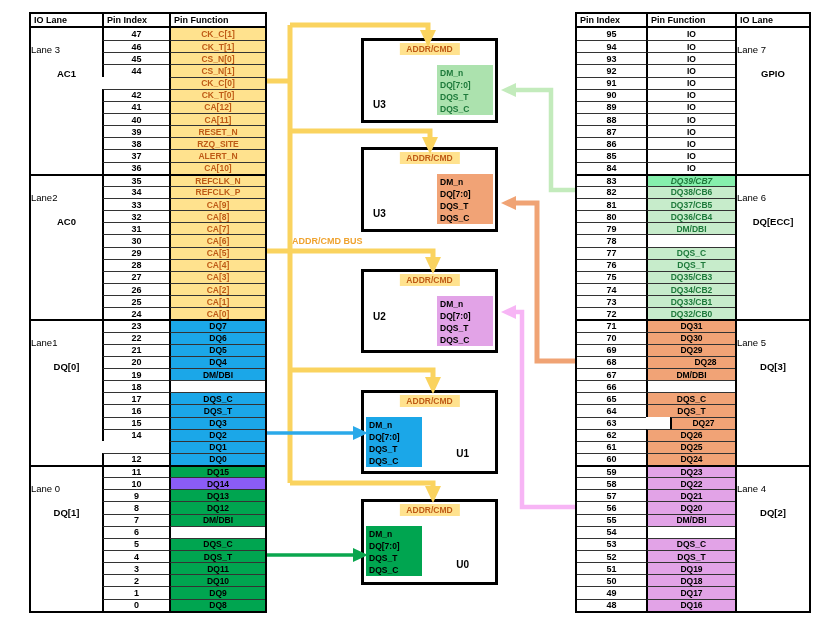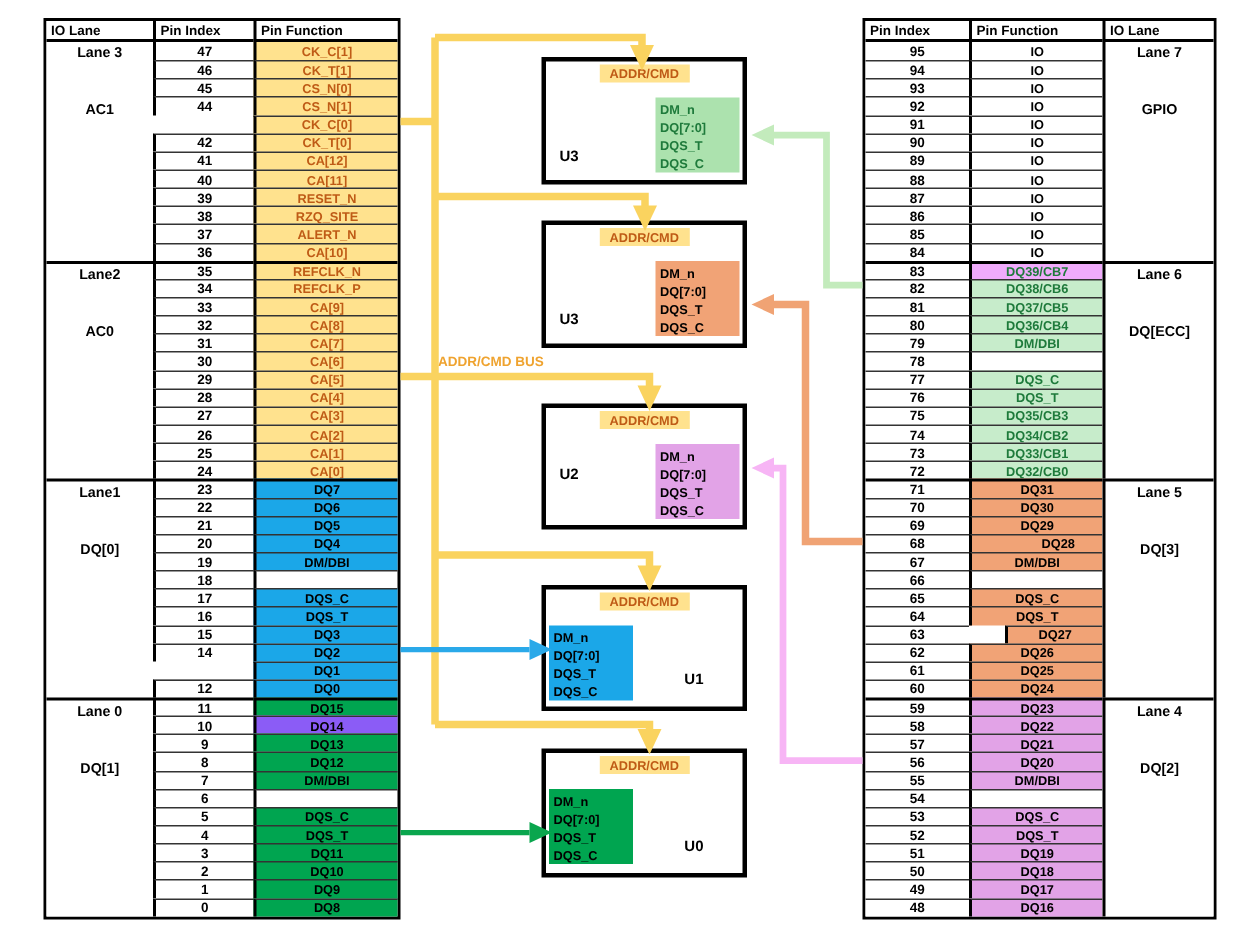--- a/index.html
+++ b/index.html
@@ -6,21 +6,21 @@
   body{width:835px;height:624px;position:relative;font-family:"Liberation Sans",sans-serif;}
   #canvas{position:absolute;left:0;top:0;width:835px;height:624px;overflow:hidden;background:#fff;}
   .ptable{position:absolute;display:grid;border:2px solid #000;background:#fff;z-index:1;}
   .hcell{font-weight:bold;font-size:9px;color:#000;background:#fff;border-bottom:2px solid #000;
          padding:1px 0 0 3px;white-space:nowrap;overflow:hidden;}
   .cell{font-weight:bold;font-size:8.5px;color:#000;display:flex;align-items:center;justify-content:center;
         overflow:hidden;white-space:nowrap;}
   .idx{font-size:9px;background:#fff;}
   .colsep{border-left:2px solid #000;}
   .lcell{position:relative;background:#fff;}
-  .lane-name{position:absolute;top:2px;left:0;width:100%;text-align:center;font-weight:bold;font-size:9.5px;color:#000;}
+  .lane-name{position:absolute;top:16px;left:0;width:100%;text-align:left;font-weight:normal;font-size:9.5px;color:#000;}
   .lane-sub{position:absolute;top:40px;left:0;width:100%;text-align:center;font-weight:bold;font-size:9.5px;color:#000;}
   .chip{position:absolute;width:137px;background:#fff;border:3px solid #000;box-sizing:border-box;z-index:2;}
   .tag{position:absolute;top:2px;left:50%;transform:translateX(-50%);font-weight:bold;font-size:8.5px;
        padding:1px 7px;white-space:nowrap;}
   .sigbox{position:absolute;top:24px;width:56px;height:50px;box-sizing:border-box;font-weight:bold;font-size:8.5px;
           line-height:12px;padding:2px 0 0 3px;white-space:nowrap;overflow:hidden;}
   .sigline{display:block;}
   .chipname{position:absolute;font-weight:bold;font-size:10px;color:#000;}
   #arrows{position:absolute;left:0;top:0;z-index:3;pointer-events:none;}
   #bus-label{position:absolute;left:292px;top:236px;z-index:3;font-weight:bold;font-size:9px;white-space:nowrap;}
@@ -176,21 +176,21 @@
       <div class="cell fn colsep" style="grid-area: 11 / 2; border-top: 1px solid rgb(51, 51, 51); background: rgb(255, 255, 255); color: rgb(0, 0, 0);">IO</div>
       <div class="cell idx" style="grid-area: 12 / 1; border-top: 1px solid rgb(51, 51, 51);">85</div>
       <div class="cell fn colsep" style="grid-area: 12 / 2; border-top: 1px solid rgb(51, 51, 51); background: rgb(255, 255, 255); color: rgb(0, 0, 0);">IO</div>
       <div class="cell idx" style="grid-area: 13 / 1; border-top: 1px solid rgb(51, 51, 51);">84</div>
       <div class="cell fn colsep" style="grid-area: 13 / 2; border-top: 1px solid rgb(51, 51, 51); background: rgb(255, 255, 255); color: rgb(0, 0, 0);">IO</div>
       <div class="lcell colsep" style="grid-area: 14 / 3 / span 12; border-top: 2px solid rgb(0, 0, 0);">
         <div class="lane-name">Lane 6</div>
         <div class="lane-sub">DQ[ECC]</div>
       </div>
       <div class="cell idx" style="grid-area: 14 / 1; border-top: 2px solid rgb(0, 0, 0);">83</div>
-      <div class="cell fn colsep" style="grid-area: 14 / 2; border-top: 2px solid rgb(0, 0, 0); background: #f0abfc; color: rgb(30, 122, 59);">DQ39/CB7</div>
+      <div class="cell fn colsep" style="grid-area: 14 / 2; border-top: 2px solid rgb(0, 0, 0); background: #86efac; color: rgb(30, 122, 59); font-style: italic;">DQ39/CB7</div>
       <div class="cell idx" style="grid-area: 15 / 1; border-top: 1px solid rgb(51, 51, 51);">82</div>
       <div class="cell fn colsep" style="grid-area: 15 / 2; border-top: 1px solid rgb(51, 51, 51); background: rgb(199, 236, 203); color: rgb(30, 122, 59);">DQ38/CB6</div>
       <div class="cell idx" style="grid-area: 16 / 1; border-top: 1px solid rgb(51, 51, 51);">81</div>
       <div class="cell fn colsep" style="grid-area: 16 / 2; border-top: 1px solid rgb(51, 51, 51); background: rgb(199, 236, 203); color: rgb(30, 122, 59);">DQ37/CB5</div>
       <div class="cell idx" style="grid-area: 17 / 1; border-top: 1px solid rgb(51, 51, 51);">80</div>
       <div class="cell fn colsep" style="grid-area: 17 / 2; border-top: 1px solid rgb(51, 51, 51); background: rgb(199, 236, 203); color: rgb(30, 122, 59);">DQ36/CB4</div>
       <div class="cell idx" style="grid-area: 18 / 1; border-top: 1px solid rgb(51, 51, 51);">79</div>
       <div class="cell fn colsep" style="grid-area: 18 / 2; border-top: 1px solid rgb(51, 51, 51); background: rgb(199, 236, 203); color: rgb(30, 122, 59);">DM/DBI</div>
       <div class="cell idx" style="grid-area: 19 / 1; border-top: 1px solid rgb(51, 51, 51);">78</div>
       <div class="cell fn colsep" style="grid-area: 19 / 2; border-top: 1px solid rgb(51, 51, 51);"></div>

